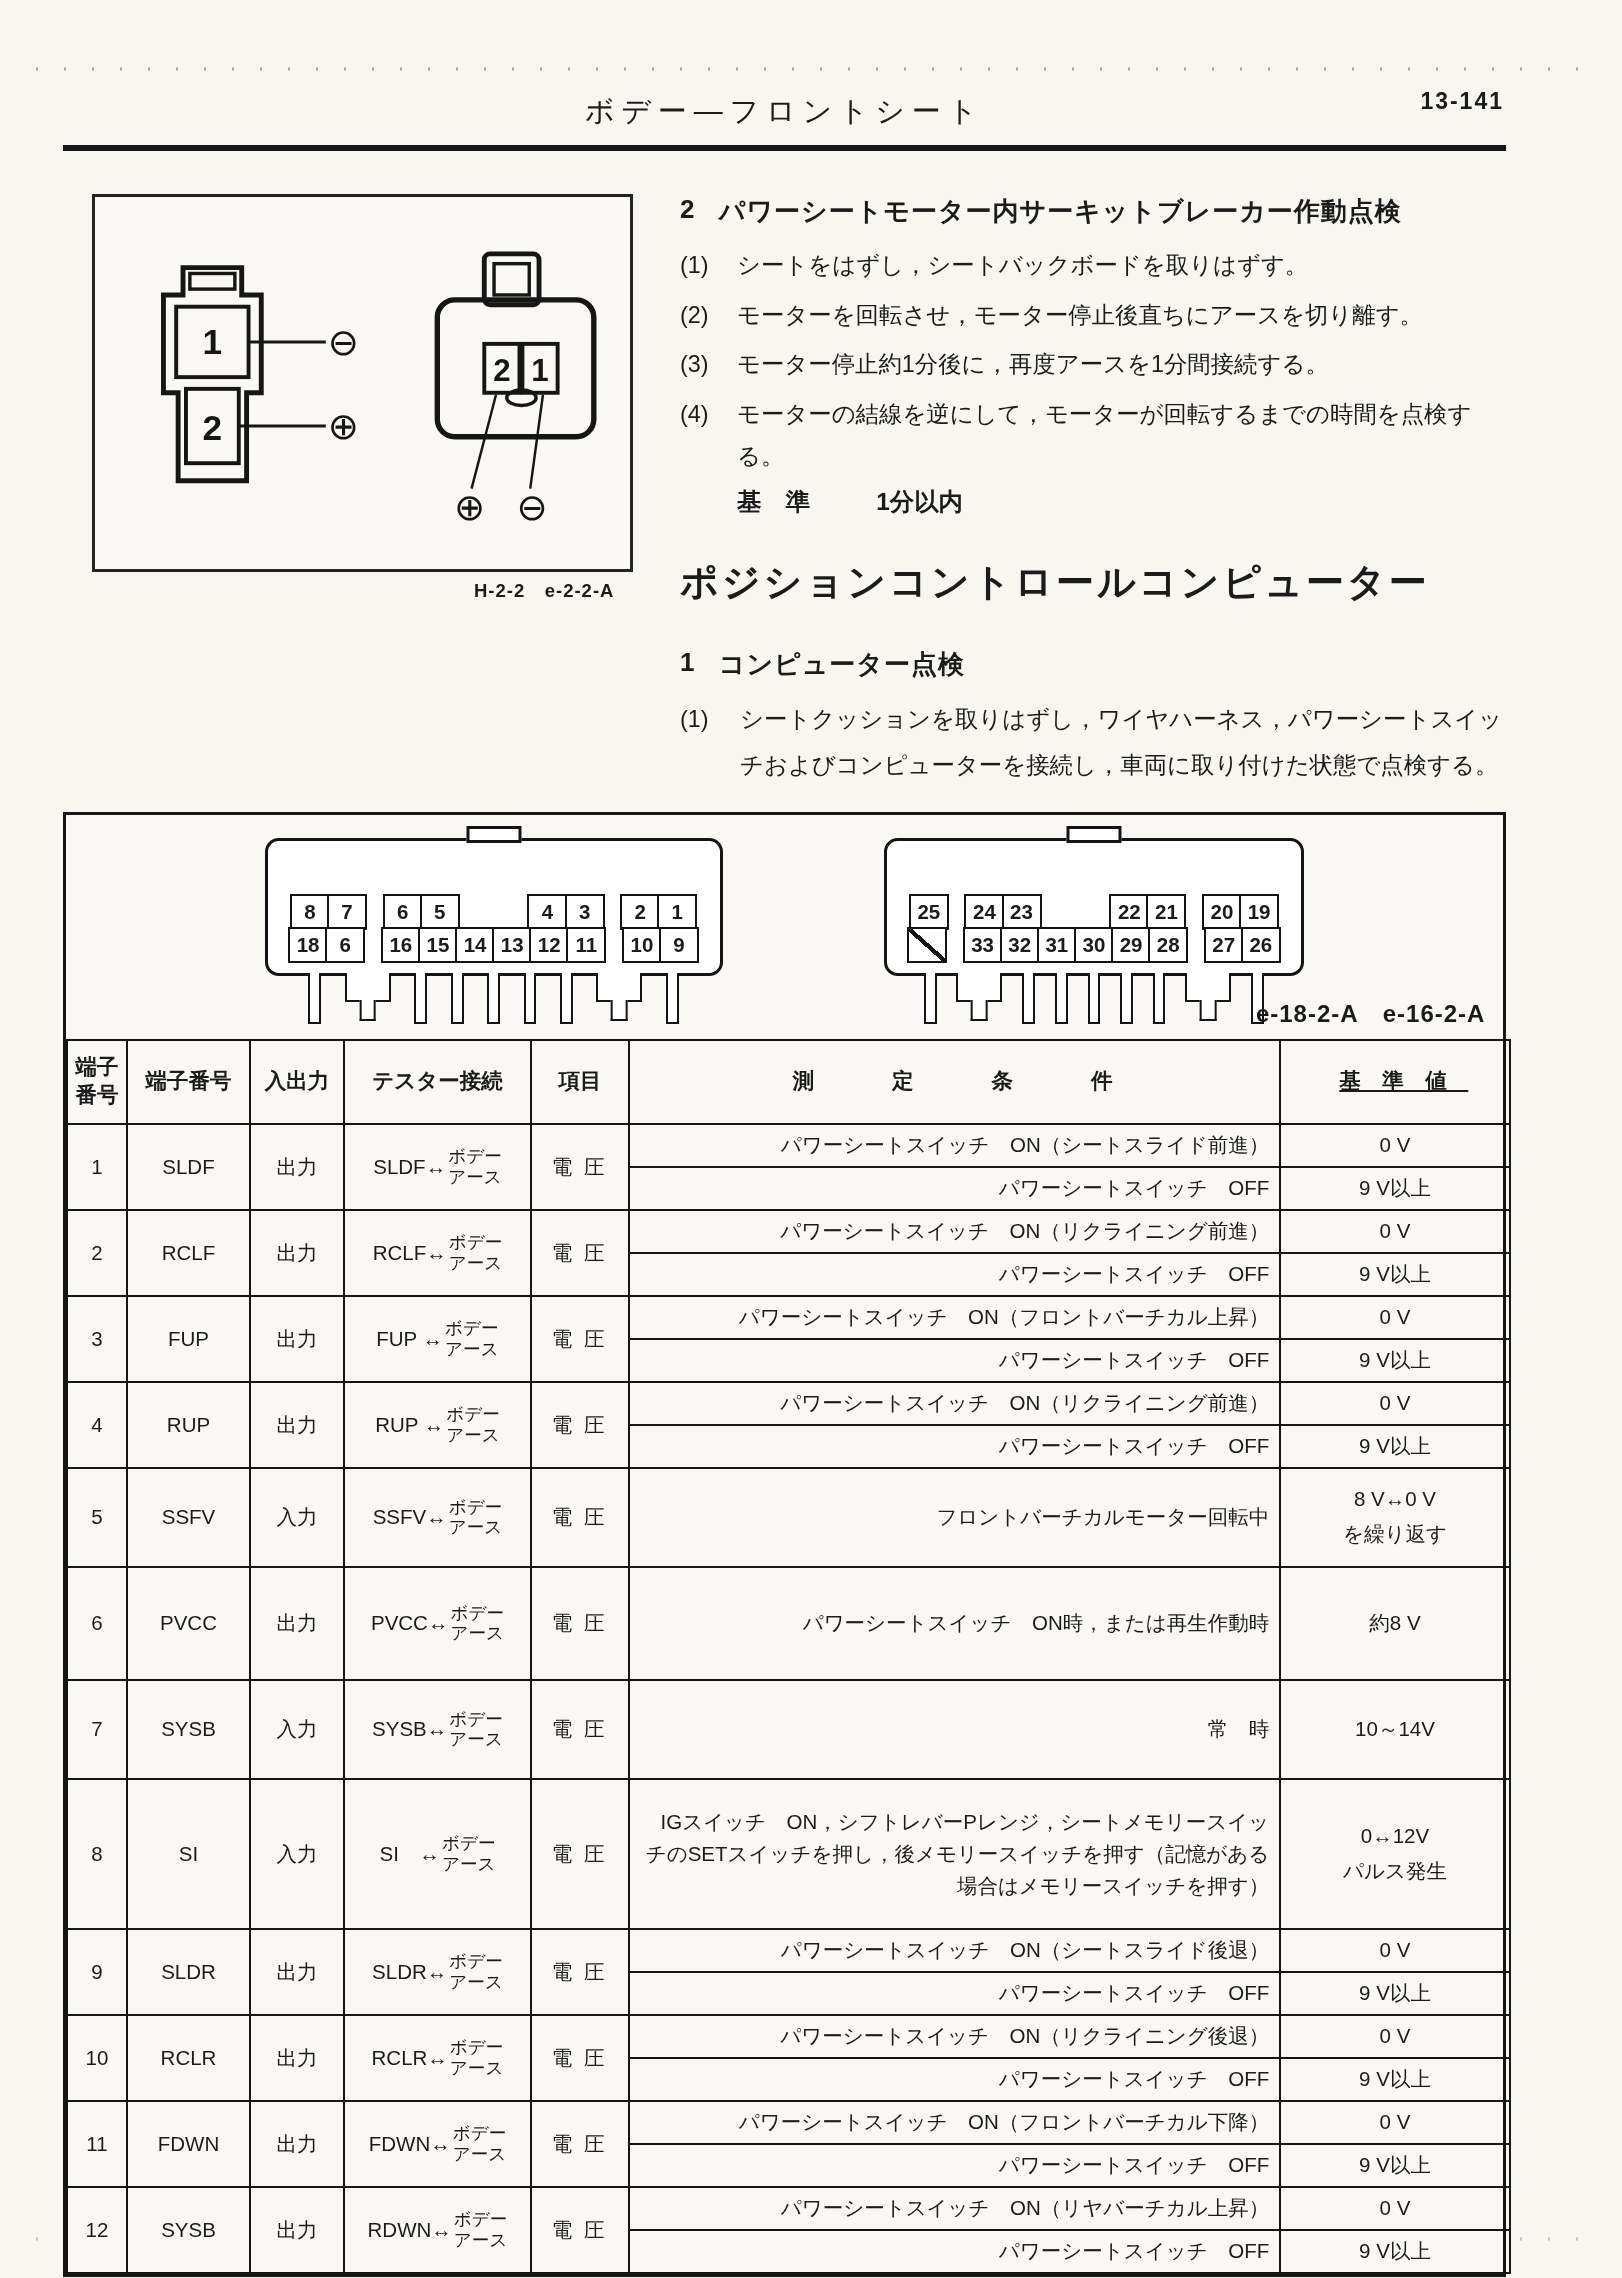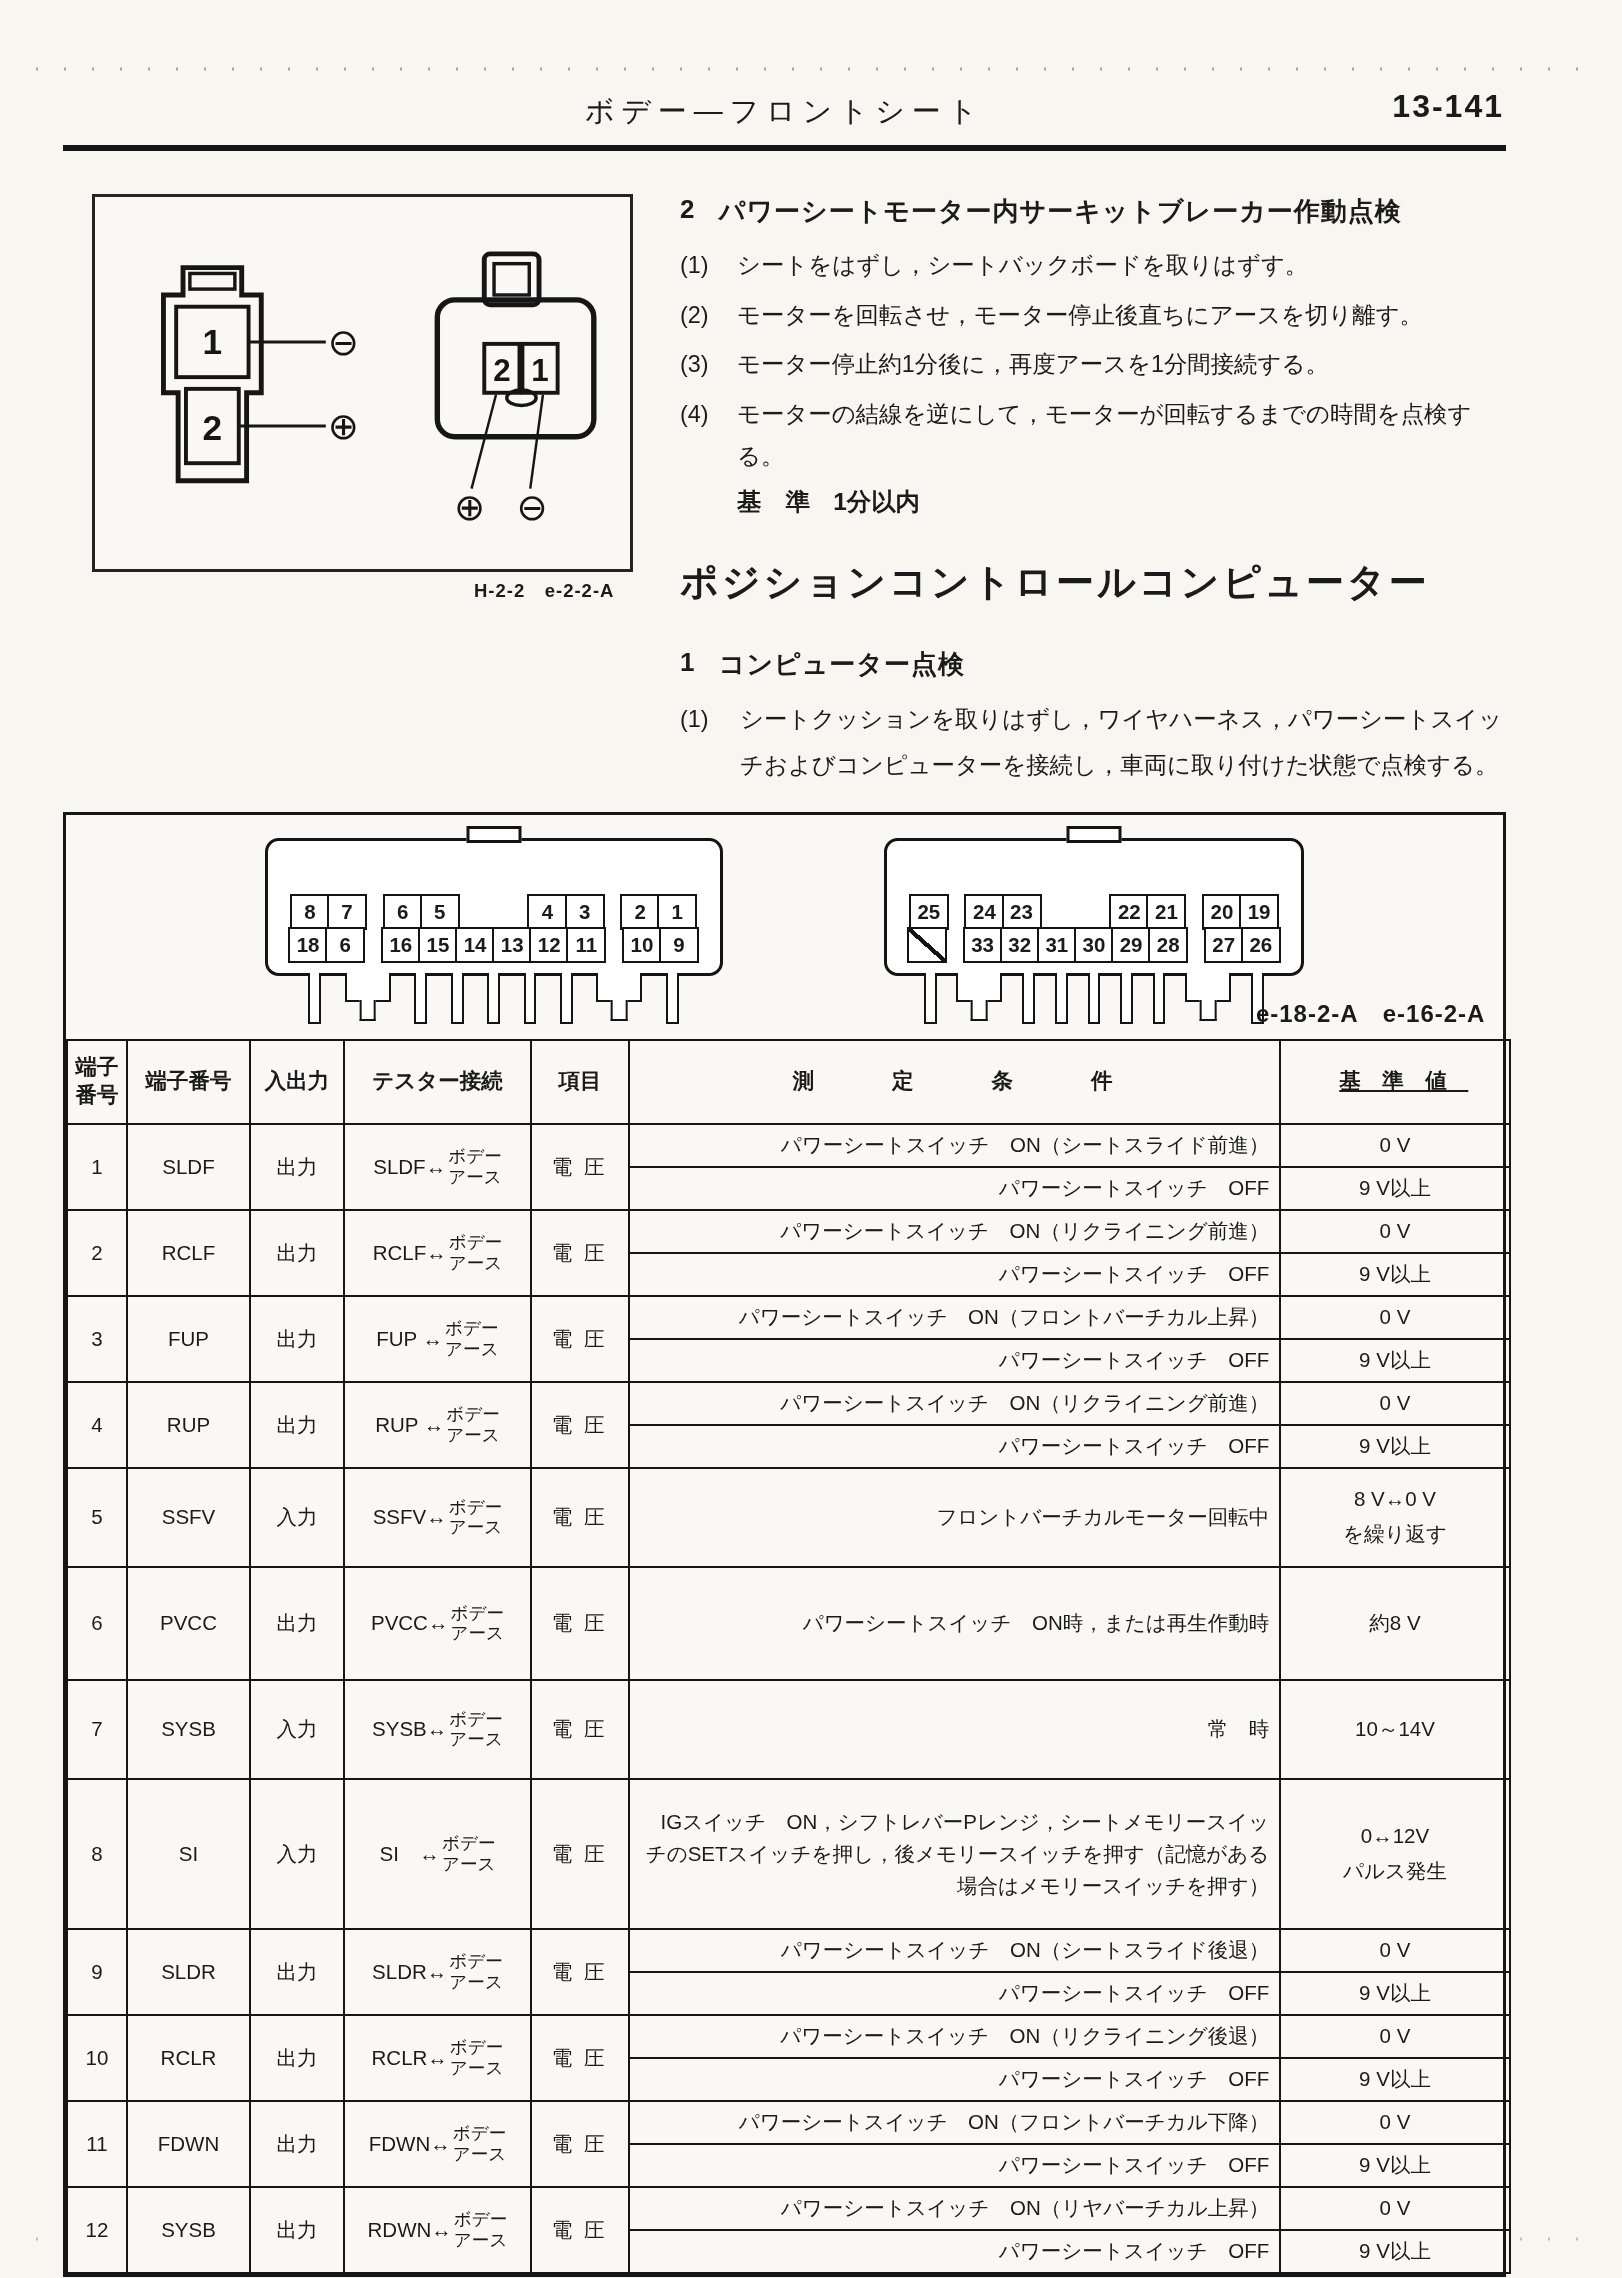--- a/index.html
+++ b/index.html
@@ -17,39 +17,39 @@
     background-size:28px 36px;
   }
   .speckles.top{ top:7.8px; }
   .speckles.bottom{ bottom:13.7px; opacity:.3; }
   .content{ width:1443px; margin-left:63px; padding-top:92px; position:relative; }
 
   
   .hdr{ position:relative; height:43px; }
   .hdr-title{ position:absolute; left:0; right:0; text-align:center;
     font-size:29px; font-weight:normal; letter-spacing:6.8px; }
-  .page-num{ position:absolute; right:2px; top:-3.9px; font-size:32px; font-weight:bold; letter-spacing:2px; }
+  .page-num{ position:absolute; right:2px; top:-3.9px; font-size:23px; font-weight:bold; letter-spacing:2px; }
   .rule{ border-bottom:6.8px solid #161616; margin-top:9.8px; }
 
   
   .top{ display:flex; margin-top:43px; }
   .figure{ flex:none; width:541px; height:378px; border:3.9px solid #242424; margin-left:29px;
     position:relative; background:#f9f8f4; }
   .fig-caption{ position:absolute; top:100%; right:15.6px; margin-top:8.8px;
     font-size:18.5px; font-weight:bold; letter-spacing:1px; }
   .fig-svg{ width:100%; height:100%; }
   .fig-svg text{ font-family:"Liberation Sans","DejaVu Sans",sans-serif; fill:#161616; }
 
   .rightcol{ margin-left:47px; width:824px; }
   .h2{ display:flex; gap:23.4px; font-size:26px; font-weight:bold; letter-spacing:1px; }
   .steps{ margin-top:15.6px; }
   .step{ display:flex; margin-bottom:6.8px; font-size:23.4px; line-height:1.82; }
   .step-num{ width:57px; flex:none; }
   .step-text{ flex:1; }
-  .standard{ display:flex; gap:23px; margin:7.8px 0 0 57px; font-size:24.4px; font-weight:bold; }
+  .standard{ display:flex; gap:66px; margin:7.8px 0 0 57px; font-size:24.4px; font-weight:bold; }
 
   .main-title{ font-size:38px; font-weight:bold; margin-top:39px; letter-spacing:2.9px; white-space:nowrap; }
   .h2b{ margin-top:39px; }
   .substep{ display:flex; margin-top:15.6px; font-size:23.4px; line-height:1.95; }
   .substep .step-num{ width:60px; }
   .substep .step-text{ width:727px; }
 
   
   .big-table{ border:3.9px solid #161616; margin-top:23.4px; background:#f9f8f4; }
   .connarea{ position:relative; height:224px; display:flex; justify-content:center;

